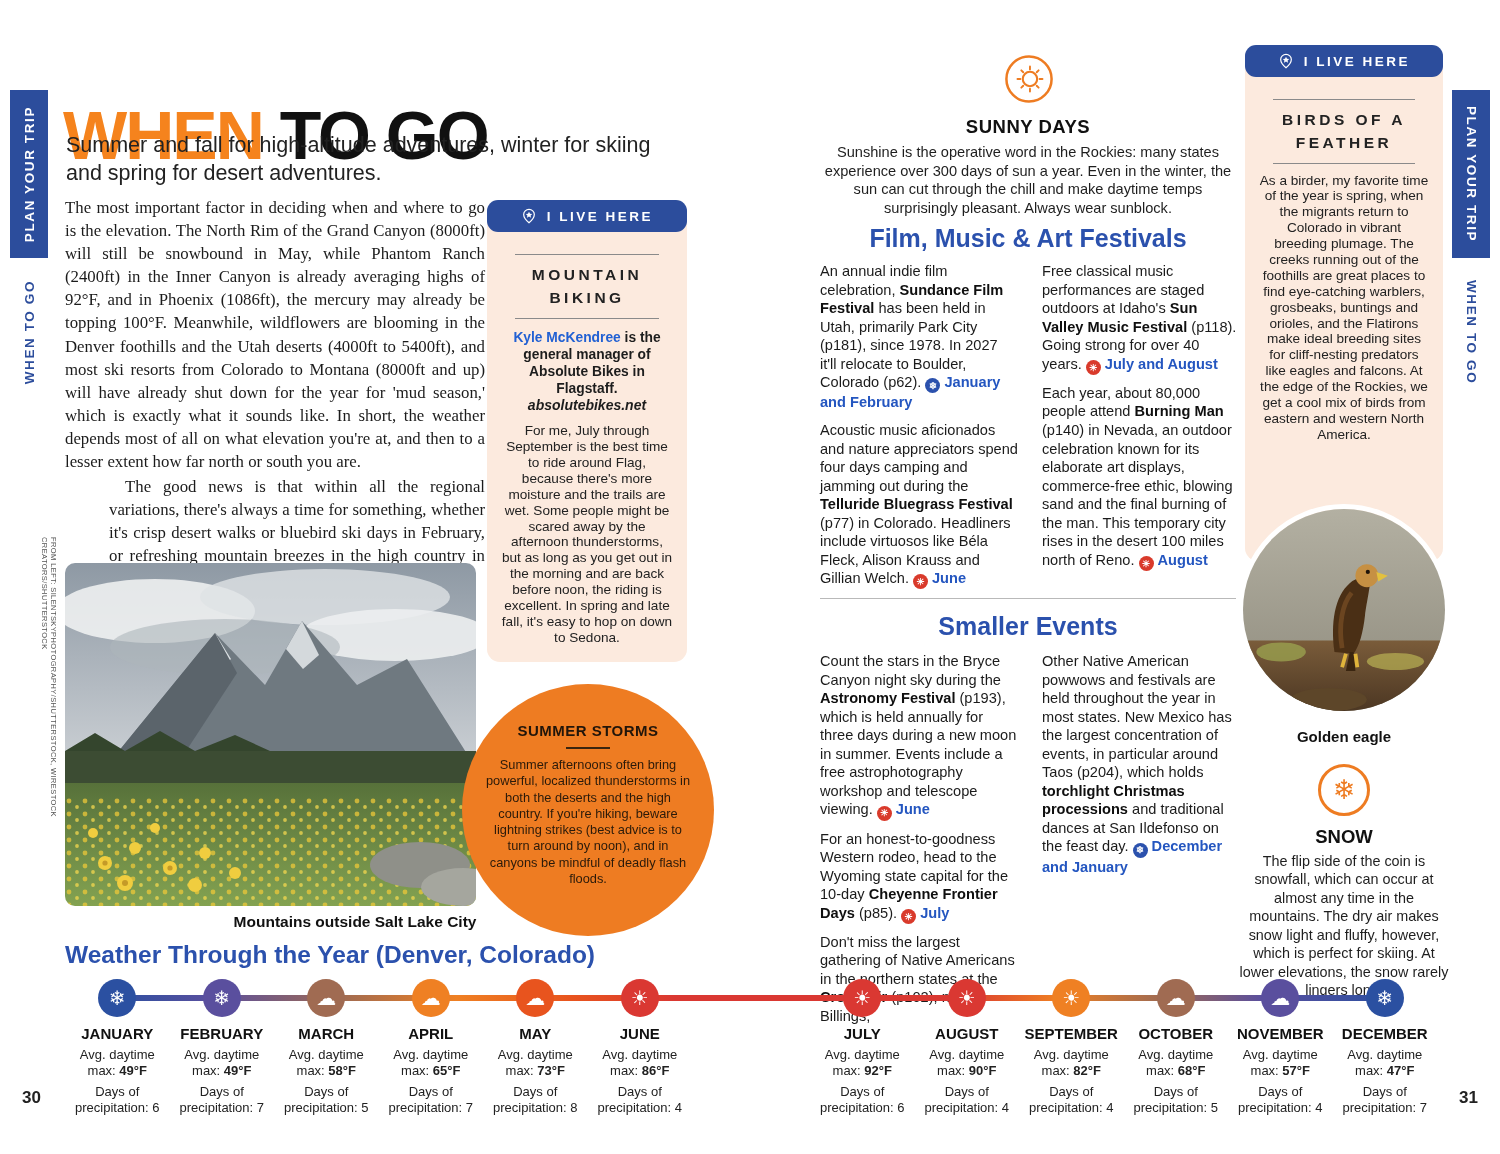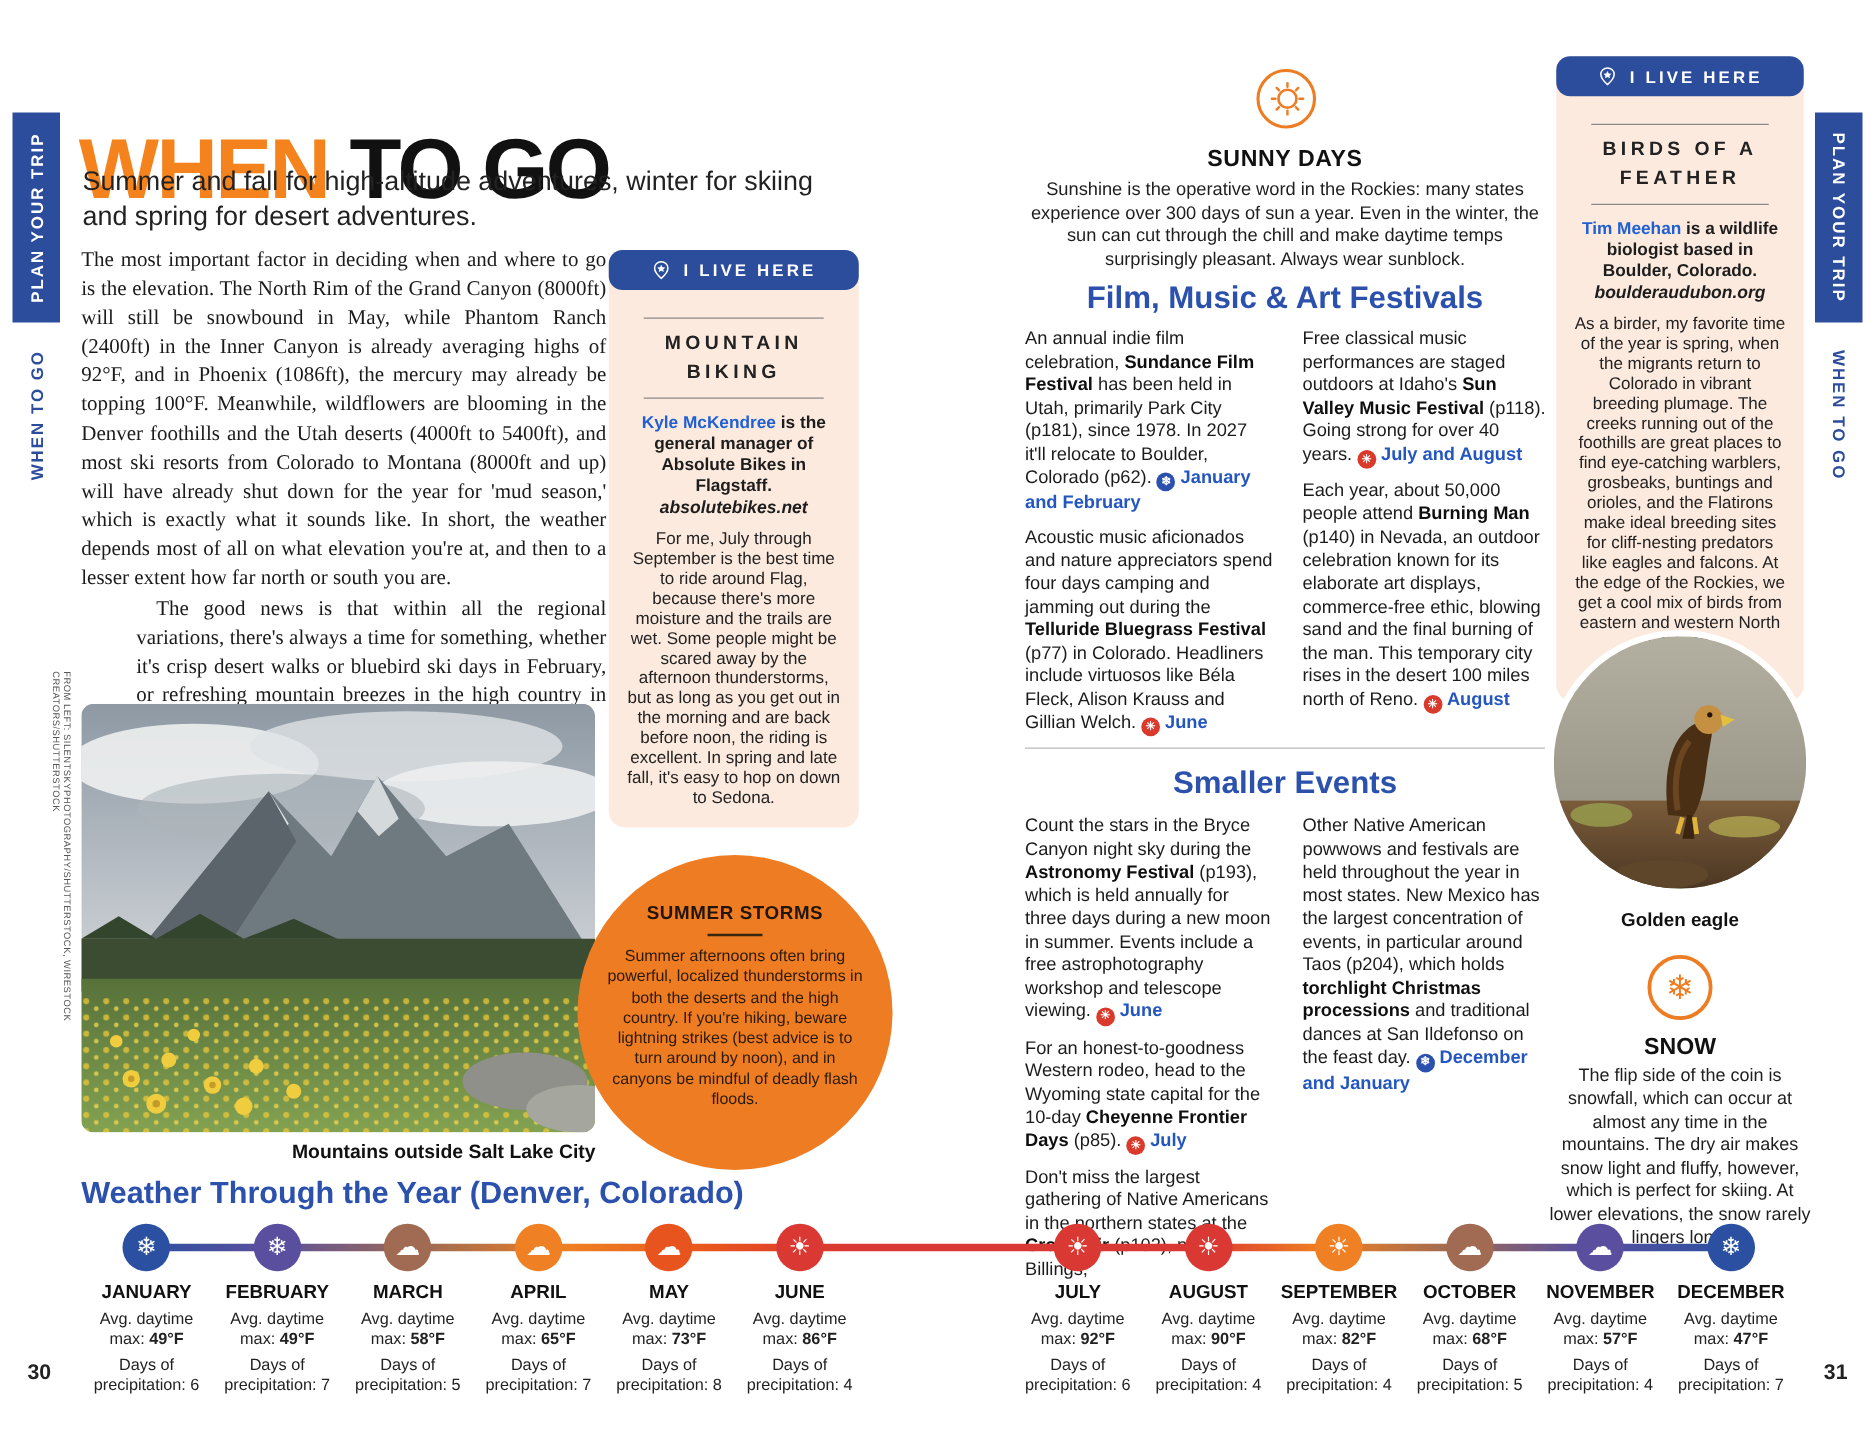--- a/index.html
+++ b/index.html
@@ -227,21 +227,21 @@
 
   <div class="blue-head" style="top:224px;">Film, Music &amp; Art Festivals</div>
 
   <div class="fcols" style="top:262px;">
     <div class="fcol">
       <p><span>An annual indie film celebration, </span><strong>Sundance Film Festival</strong><span> has been held in Utah, primarily Park City (p181), since 1978. In 2027 it'll relocate to Boulder, Colorado (p62). </span><span class="mtag"><span class="mbdg blue">❄</span><span>January and February</span></span></p>
       <p><span>Acoustic music aficionados and nature appreciators spend four days camping and jamming out during the </span><strong>Telluride Bluegrass Festival</strong><span> (p77) in Colorado. Headliners include virtuosos like Béla Fleck, Alison Krauss and Gillian Welch. </span><span class="mtag"><span class="mbdg red">☀</span><span>June</span></span></p>
     </div>
     <div class="fcol">
       <p><span>Free classical music performances are staged outdoors at Idaho's </span><strong>Sun Valley Music Festival</strong><span> (p118). Going strong for over 40 years. </span><span class="mtag"><span class="mbdg red">☀</span><span>July and August</span></span></p>
-      <p><span>Each year, about 50,000 people attend </span><strong>Burning Man</strong><span> (p140) in Nevada, an outdoor celebration known for its elaborate art displays, commerce-free ethic, blowing sand and the final burning of the man. This temporary city rises in the desert 100 miles north of Reno. </span><span class="mtag"><span class="mbdg red">☀</span><span>August</span></span></p>
+      <p><span>Each year, about 80,000 people attend </span><strong>Burning Man</strong><span> (p140) in Nevada, an outdoor celebration known for its elaborate art displays, commerce-free ethic, blowing sand and the final burning of the man. This temporary city rises in the desert 100 miles north of Reno. </span><span class="mtag"><span class="mbdg red">☀</span><span>August</span></span></p>
     </div>
   </div>
 
   <div class="hdiv" style="top:598px;"></div>
   <div class="blue-head" style="top:612px;">Smaller Events</div>
 
   <div class="fcols" style="top:652px;">
     <div class="fcol">
       <p><span>Count the stars in the Bryce Canyon night sky during the </span><strong>Astronomy Festival</strong><span> (p193), which is held annually for three days during a new moon in summer. Events include a free astrophotography workshop and telescope viewing. </span><span class="mtag"><span class="mbdg red">☀</span><span>June</span></span></p>
       <p><span>For an honest-to-goodness Western rodeo, head to the Wyoming state capital for the 10-day </span><strong>Cheyenne Frontier Days</strong><span> (p85). </span><span class="mtag"><span class="mbdg red">☀</span><span>July</span></span></p>
@@ -257,22 +257,20 @@
       <svg class="pin-ico" width="16" height="16" viewBox="0 0 24 24">
           <path d="M12 2C7.6 2 4 5.4 4 9.7 4 15.3 12 22 12 22s8-6.7 8-12.3C20 5.4 16.4 2 12 2z" fill="none" stroke="#fff" stroke-width="1.8"></path>
           <path d="M12 5.6l1.5 3 3.3.4-2.4 2.3.6 3.2-3-1.6-3 1.6.6-3.2-2.4-2.3 3.3-.4z" fill="#fff"></path>
         </svg>
       <span>I LIVE HERE</span>
     </div>
     <div class="inner">
       <div class="lb-rule"></div>
       <div class="lb-title">BIRDS OF A FEATHER</div>
       <div class="lb-rule"></div>
-      <div class="lb-intro"><span class="link">Tim Meehan</span><span> is a wildlife biologist based in Boulder, Colorado.</span><br>
-      <span class="lb-site">boulderaudubon.org</span></div>
       <div class="lb-body">As a birder, my favorite time of the year is spring, when the migrants return to Colorado in vibrant breeding plumage. The creeks running out of the foothills are great places to find eye-catching warblers, grosbeaks, buntings and orioles, and the Flatirons make ideal breeding sites for cliff-nesting predators like eagles and falcons. At the edge of the Rockies, we get a cool mix of birds from eastern and western North America.</div>
     </div>
   </div>
 
   <div class="eagle">
     <svg viewBox="0 0 212 212">
       <defs>
         <linearGradient id="esky" x1="0" y1="0" x2="0" y2="1">
             <stop offset="0" stop-color="#b3b0a2"></stop>
             <stop offset="1" stop-color="#8e8a7c"></stop>

